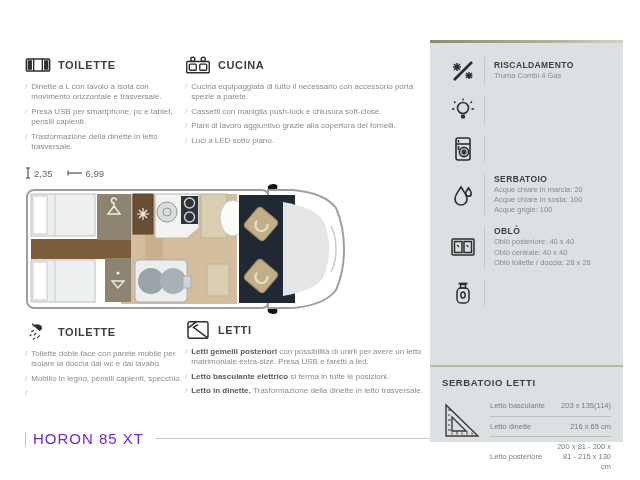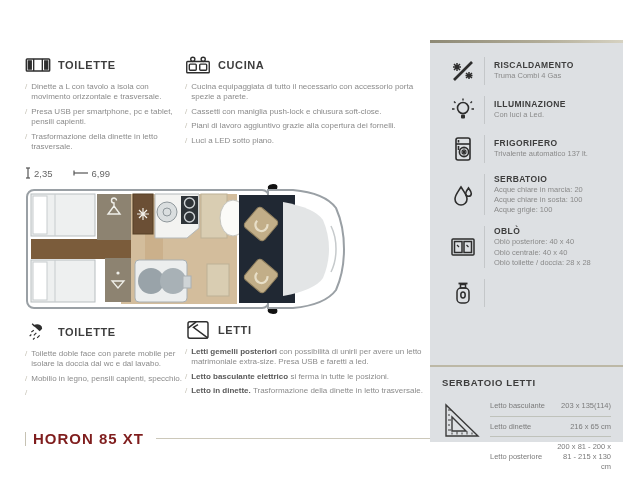--- a/index.html
+++ b/index.html
@@ -11,32 +11,32 @@
   .feat-head{display:flex;align-items:center;gap:7px;margin-bottom:7px;color:#3d3d3d;}
   .feat-title{font-size:11px;font-weight:bold;letter-spacing:.6px;color:#3d3d3d;}
   .feat-icon{width:26px;height:20px;color:#2e2e2e;flex:0 0 auto;display:flex;align-items:center;}
   .feat-icon svg{width:100%;height:100%;}
   ul.bullets{list-style:none;margin:0;padding:0;}
   ul.bullets li{display:flex;gap:4px;font-size:8px;line-height:1.3;color:#8b8b8b;margin-bottom:4px;}
   ul.bullets .slash{color:#c3bfb2;flex:0 0 auto;font-size:8px;}
   ul.bullets .lead{font-weight:bold;color:#5a5a5a;}
 
   
-  .dims{position:absolute;left:25px;top:167px;display:flex;align-items:center;gap:20px;
+  .dims{position:absolute;left:25px;top:167px;display:flex;align-items:center;gap:14px;
         font-size:9.5px;color:#666;}
   .dim{display:flex;align-items:center;gap:3px;}
   .dim svg{color:#555;}
 
   
   .floorplan{position:absolute;left:25px;top:184px;width:398px;height:130px;}
 
   
   .model-row{position:absolute;left:25px;top:430px;width:595px;display:flex;align-items:center;}
   .model-bar{width:1px;height:14px;background:#c6c2b3;margin-right:7px;}
-  .model-name{font-size:15px;font-weight:bold;letter-spacing:1px;color:#7f1d1d;white-space:nowrap;}
+  .model-name{font-size:15px;font-weight:normal;letter-spacing:1px;color:#6d28d9;white-space:nowrap;}
   .model-line{flex:1;height:1px;background:#ccc8ba;margin-left:12px;}
 
   
   .sidebar{position:absolute;left:430px;top:40px;width:193px;height:402px;background:#dde0e3;}
   .sidebar-topbar{height:3px;width:100%;background:linear-gradient(to right,#8d English 0,#8d8975 0,#b3ae9a 60%,#d6d2c2 100%);}
   .sidebar-inner{padding:14px 12px 0 16px;}
   .spec{display:flex;align-items:stretch;margin-bottom:11px;min-height:28px;}
   .spec-icon{flex:0 0 34px;display:flex;align-items:center;justify-content:center;color:#2d2d2d;}
   .spec-icon svg{width:26px;height:26px;}
   .spec-sep{width:1px;background:#c4c7c9;margin:0 9px 0 4px;}
@@ -301,42 +301,34 @@
 
       <div class="spec">
         <span class="spec-icon">
           <svg viewBox="0 0 26 26" fill="none" stroke="currentColor" stroke-width="1.6">
             <circle cx="13" cy="11" r="5.5"></circle>
             <rect x="11" y="17.5" width="4" height="4" rx="1" fill="currentColor" stroke="none"></rect>
             <path d="M13,1.5 v2 M4,4.5 l1.5,1.5 M22,4.5 l-1.5,1.5 M2,12 h2.5 M21.5,12 H24" stroke-width="1.4"></path>
           </svg>
         </span>
         <span class="spec-sep"></span>
-        <span class="spec-text">
-          <span class="spec-title">ILLUMINAZIONE</span>
-          <span class="spec-line">Con luci a Led.</span>
-        </span>
       </div>
 
       <div class="spec">
         <span class="spec-icon">
           <svg viewBox="0 0 26 26" fill="none" stroke="currentColor" stroke-width="1.6">
             <rect x="6" y="2" width="14" height="22" rx="2"></rect>
             <line x1="6" y1="8" x2="20" y2="8"></line>
             <line x1="8.5" y1="4" x2="8.5" y2="6.5"></line>
               <line x1="8.5" y1="10" x2="8.5" y2="14"></line>
             <circle cx="14" cy="16" r="4.6"></circle>
             <path d="M14,12.5 v7 M10.8,16 h6.4 M11.8,13.8 l4.4,4.4 M16.2,13.8 l-4.4,4.4" stroke-width="1.1"></path>
           </svg>
         </span>
         <span class="spec-sep"></span>
-        <span class="spec-text">
-          <span class="spec-title">FRIGORIFERO</span>
-          <span class="spec-line">Trivalente automatico 137 lt.</span>
-        </span>
       </div>
 
       <div class="spec">
         <span class="spec-icon">
           <svg viewBox="0 0 26 26" fill="none" stroke="currentColor" stroke-width="1.6">
             <path d="M11,5 C8,10 5,13 5,17 a6,6 0 0 0 12,0 C17,13 14,10 11,5 Z"></path>
             <path d="M18.5,6 c-1.4,2.2 -2.8,3.6 -2.8,5.4 a2.8,2.8 0 0 0 5.6,0 c0,-1.8 -1.4,-3.2 -2.8,-5.4 Z"></path>
           </svg>
         </span>
         <span class="spec-sep"></span>

